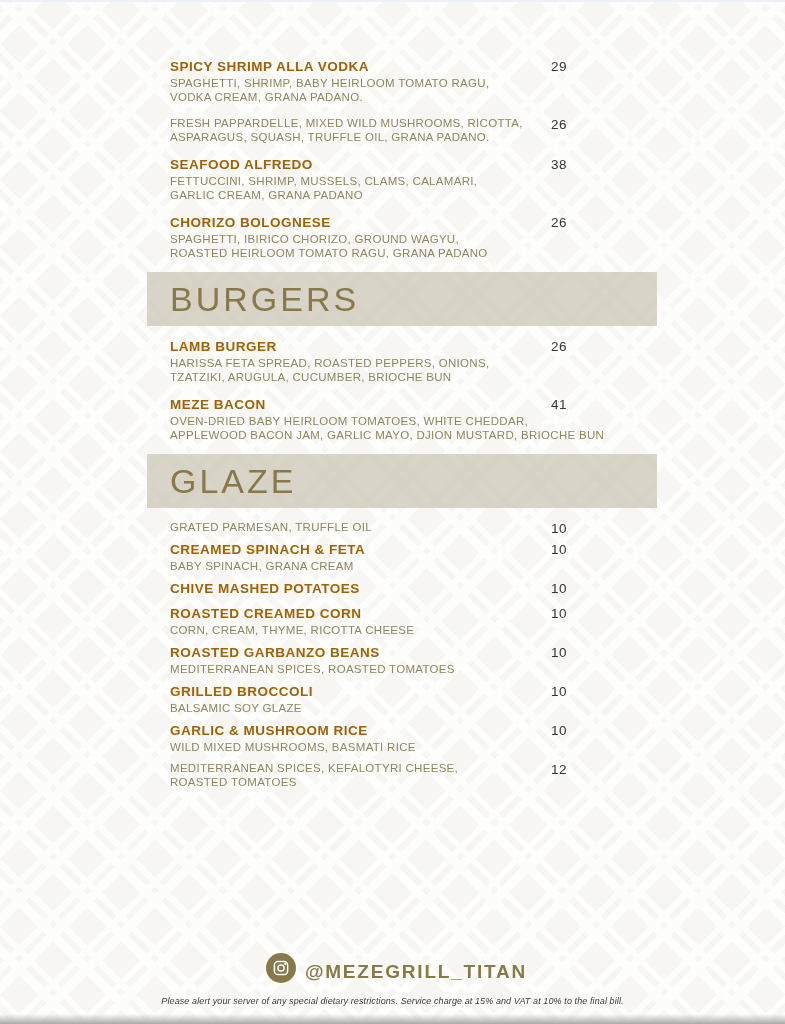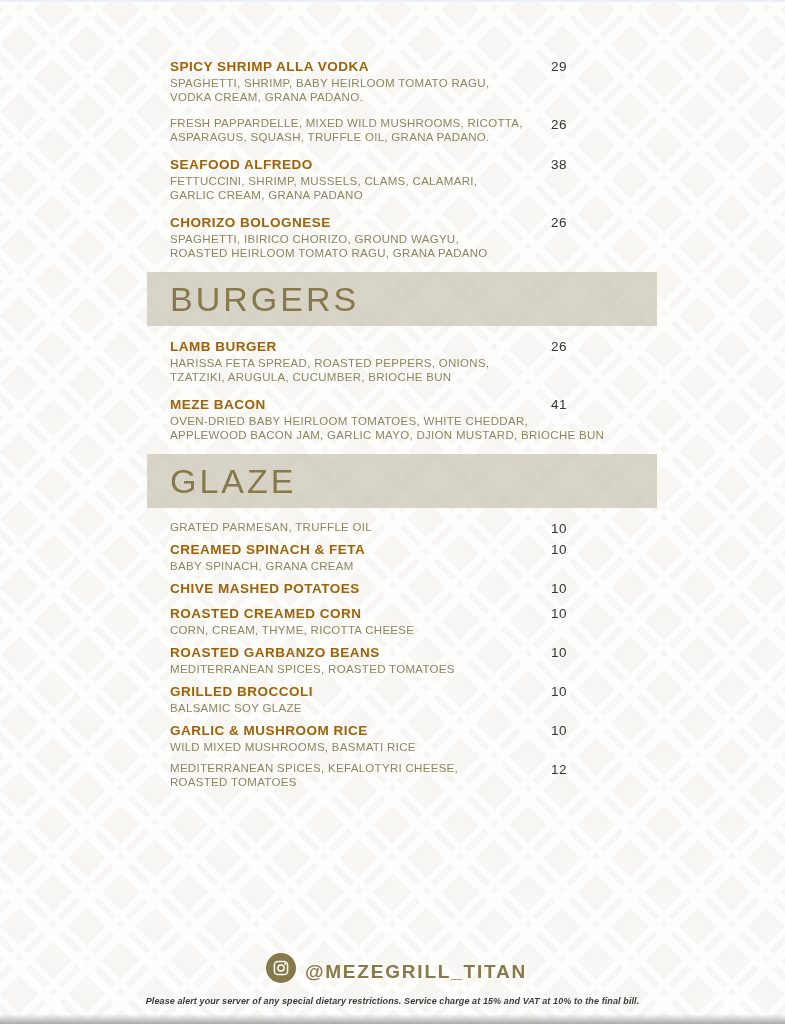--- a/index.html
+++ b/index.html
@@ -78,21 +78,21 @@
     display:flex;align-items:flex-end;justify-content:center;gap:9px;padding-left:8px;
   }
   .ig-icon{width:30px;height:30px;display:block;}
   .ig-handle{
     font-size:19px;font-weight:700;letter-spacing:1.8px;
     color:#87794a;
   }
   .disclaimer{
     position:absolute;left:0;right:0;top:996px;
     text-align:center;
-    font-size:9px;font-style:italic;font-weight:700;
+    font-size:9px;font-style:italic;font-weight:400;
     color:#3b3b39;letter-spacing:.1px;
   }
 </style>
 </head>
 <body>
 
 <div class="page">
   <div class="bg-pattern"></div>
   <div class="top-line"></div>
 

